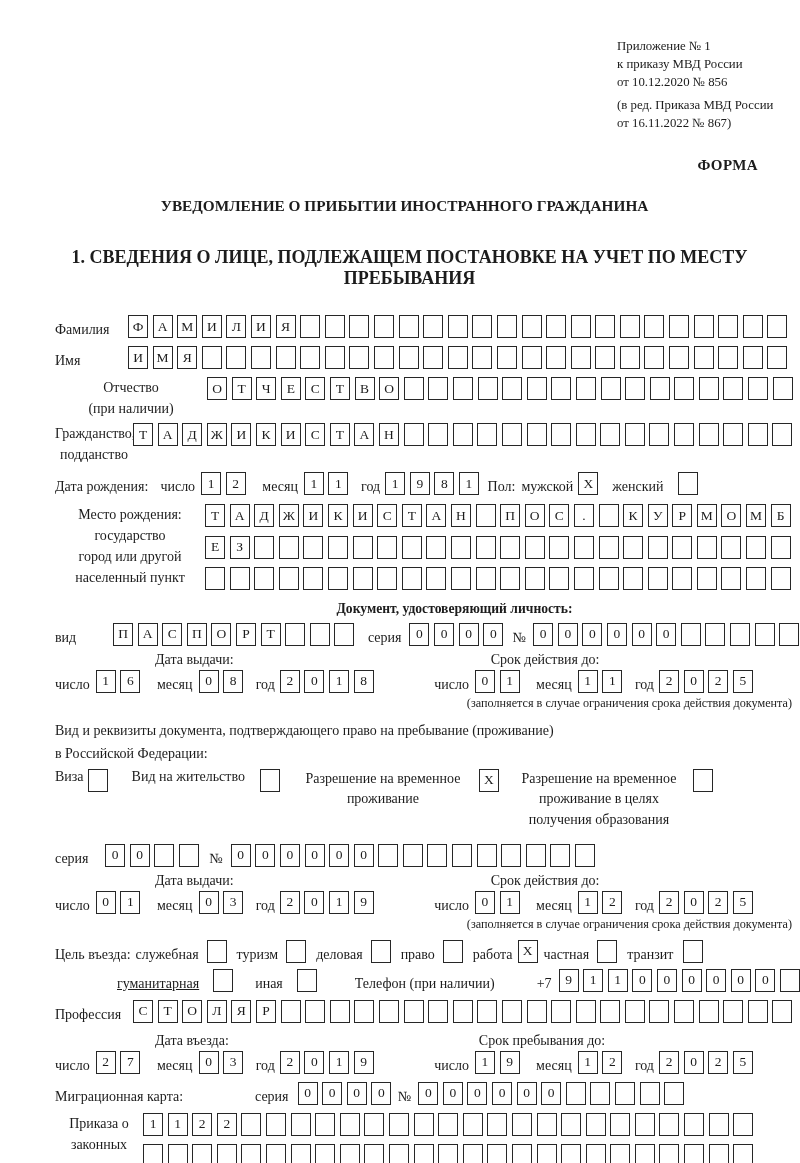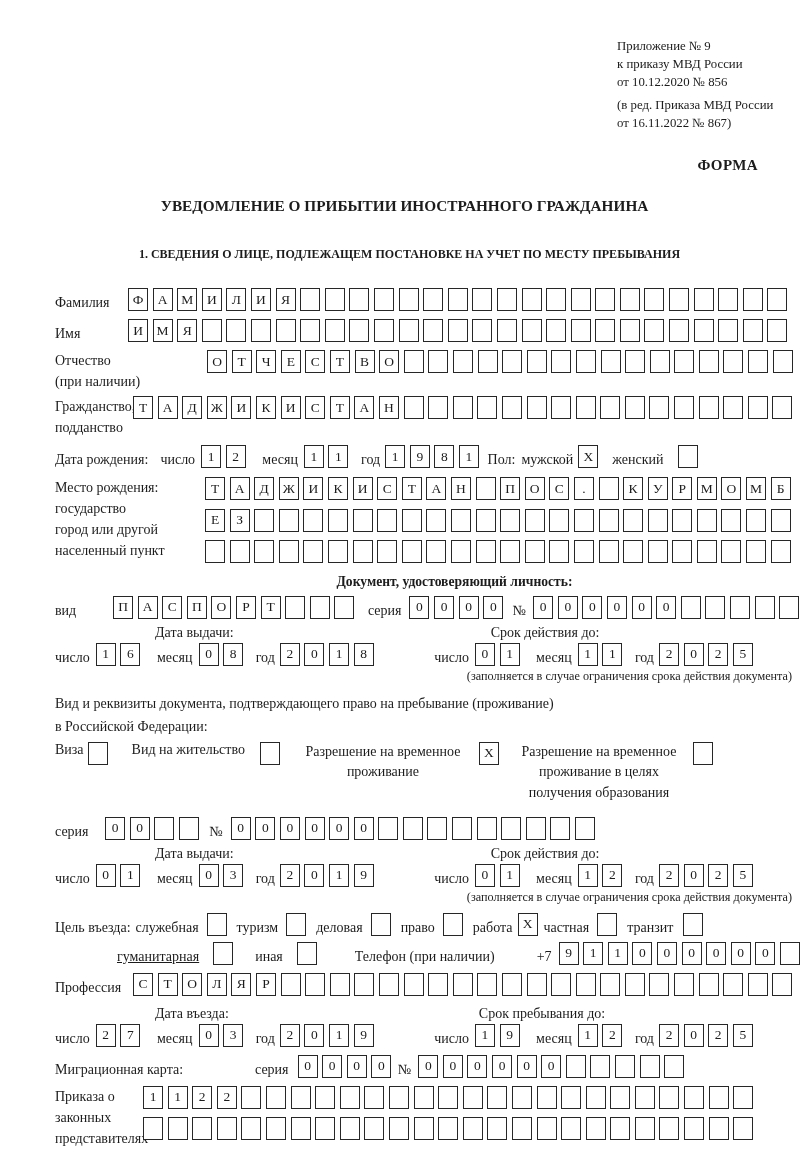--- a/index.html
+++ b/index.html
@@ -9,52 +9,52 @@
     font-family:"Liberation Serif","DejaVu Serif",serif;font-size:14px;
     padding:38px 6px 0 55px;
   }
   
   .appendix{margin-left:562px;font-size:12.8px;line-height:1.4;}
   .appendix .amend{margin-top:5px;}
   .forma{font-weight:bold;font-size:15px;text-align:right;padding-right:36px;margin-top:24px;letter-spacing:.4px;}
   
   .title{text-align:center;font-weight:bold;font-size:15.3px;line-height:1.55;margin:20px 40px 0 0;}
   .blank-line{display:inline-block;width:56px;border-bottom:2px solid #3a3a3a;height:2px;margin-left:10px;}
-  .sec-heading{font-weight:bold;font-size:12px;margin-top:30px;text-align:center;margin-right:30px;}
+  .sec-heading{font-weight:bold;font-size:18px;margin-top:30px;text-align:center;margin-right:30px;}
   
   .row{display:flex;align-items:flex-end;}
   .row.top{align-items:flex-start;}
   .cells{display:flex;flex-wrap:nowrap;}
   .cell{
     box-sizing:border-box;flex:0 0 auto;width:20px;height:23px;margin-right:4.6px;
     border:1.6px solid #272727;display:flex;align-items:center;justify-content:center;
     font-size:13.5px;background:#fff;
   }
   .checkbox{
     box-sizing:border-box;flex:0 0 auto;width:20px;height:23px;
     border:1.6px solid #272727;display:inline-flex;align-items:center;justify-content:center;
     font-size:13.5px;background:#fff;
   }
   .lbl{flex:0 0 auto;}
-  .lines div{line-height:21px;}
+  .lines div{line-height:21px;text-align:center;}
   .note{font-size:12.2px;text-align:right;padding-right:2px;margin-top:3px;}
   .dl{margin:0 6px 0 12px;}
   .dl.first{margin-left:0;}
   .mt6{margin-top:6px;} .mt8{margin-top:8px;} .mt10{margin-top:10px;}
   .doc-heading{font-weight:bold;font-size:13.6px;text-align:center;margin:10px 40px 6px 100px;}
   .opt-label-c{text-align:center;line-height:1.45;}
   .cells-rows .cells{margin-bottom:8.5px;}
 </style>
 </head>
 <body>
 
 <div class="page">
 
   <div class="appendix">
-    <div>Приложение № 9</div>
+    <div>Приложение № 1</div>
     <div>к приказу МВД России</div>
     <div>от 10.12.2020 № 856</div>
     <div class="amend">
       <div>(в ред. Приказа МВД России</div>
       <div>от 16.11.2022 № 867)</div>
     </div>
   </div>
   <div class="forma">ФОРМА</div>
 
   <div class="title">

